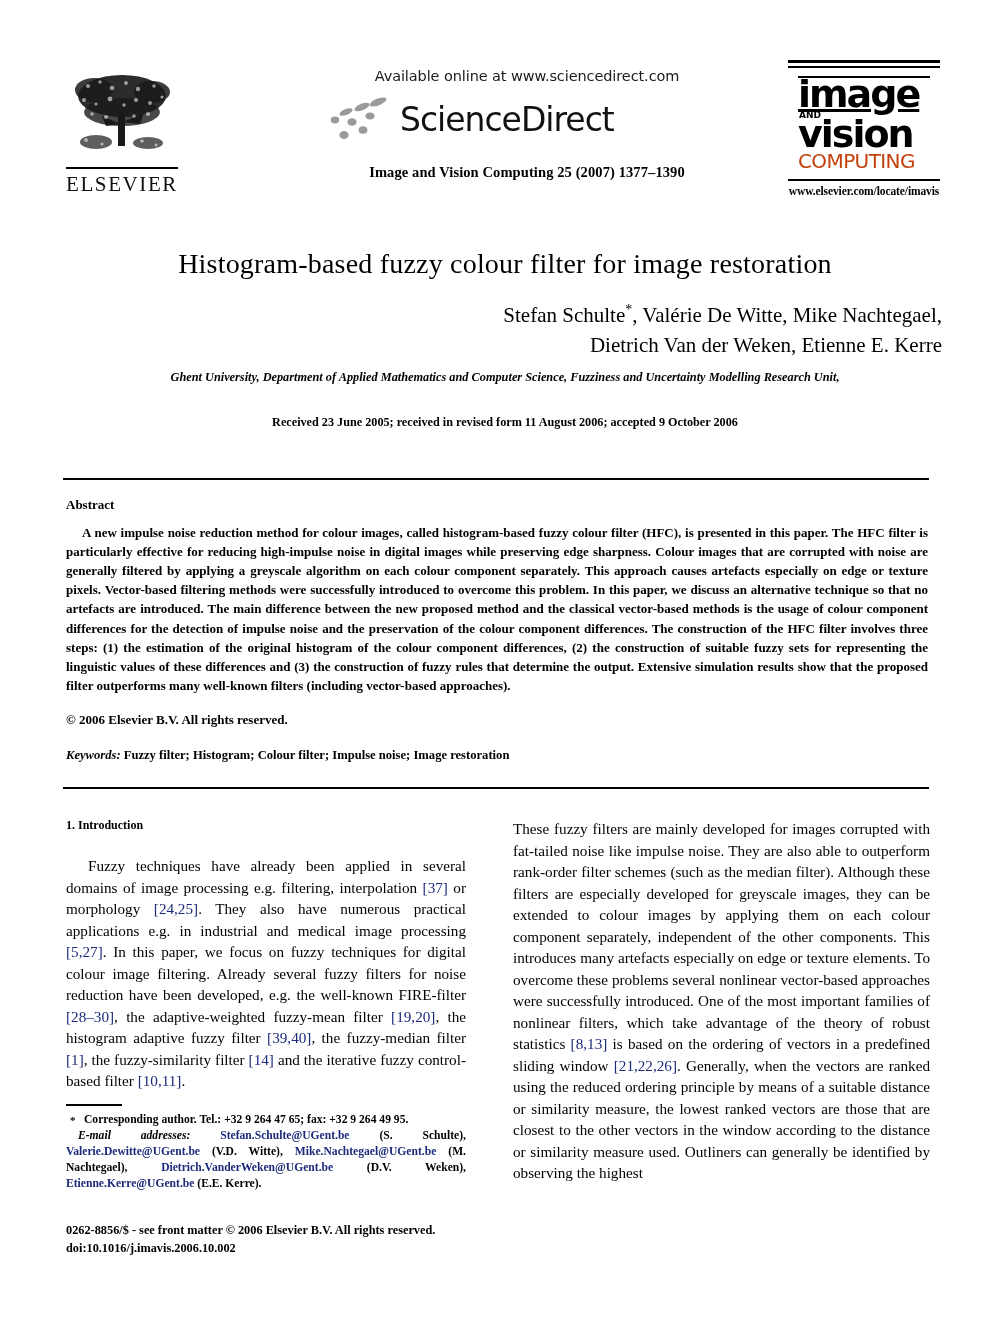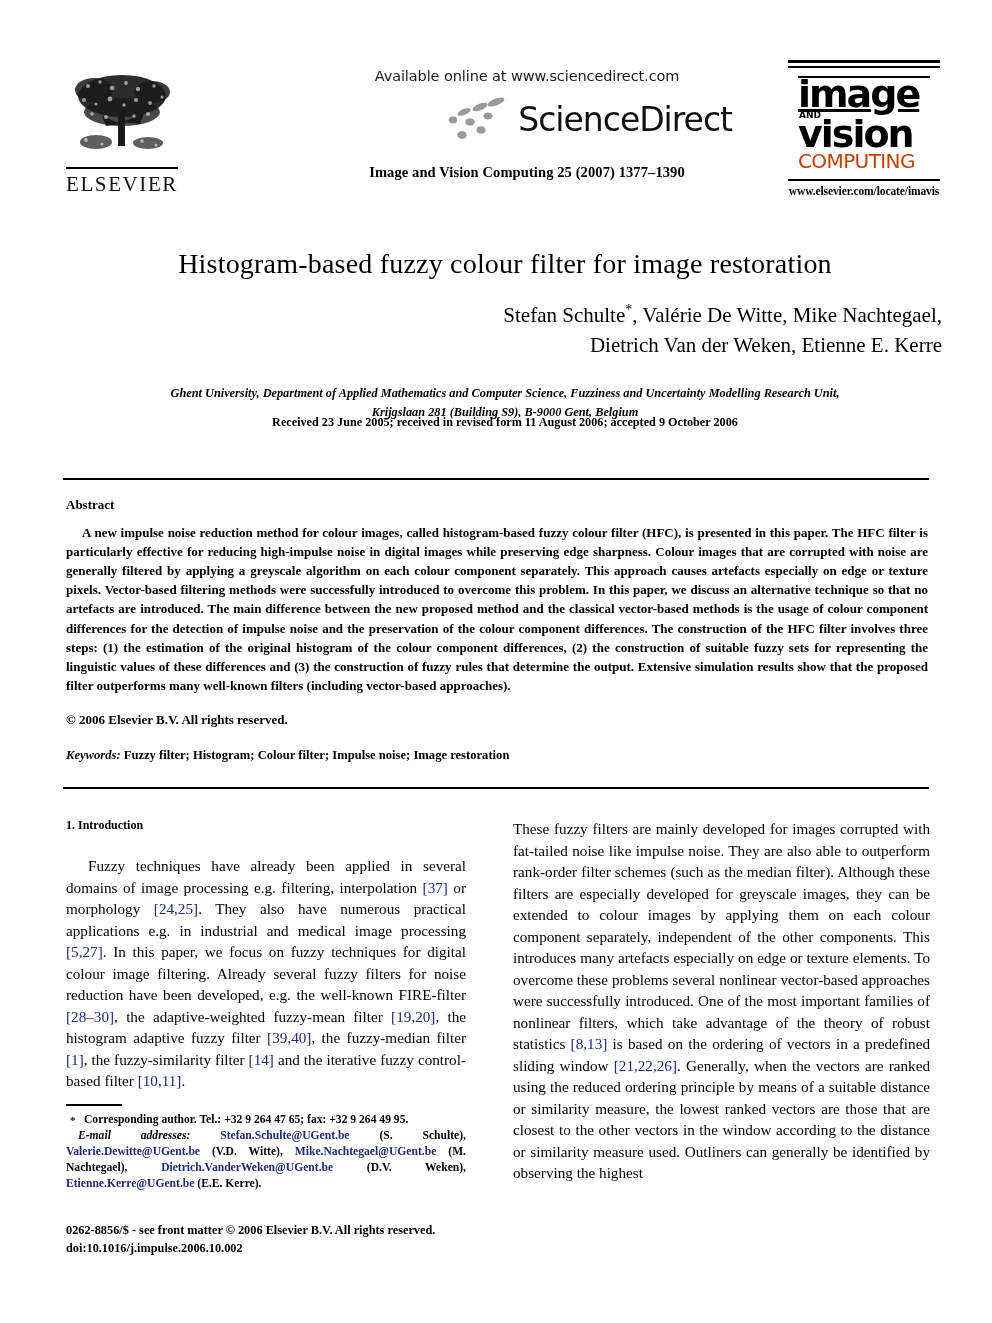--- a/index.html
+++ b/index.html
@@ -69,21 +69,21 @@
   .sd-available {
     font-family: "DejaVu Sans", sans-serif;
     font-size: 14.5px;
     color: #1a1a1a;
     letter-spacing: -0.1px;
   }
   .sd-logo-row {
     margin-top: 12px;
     display: flex;
     align-items: center;
-    justify-content: flex-end;
+    justify-content: flex-start;
     gap: 6px;
   }
   .sd-swoosh { width: 72px; height: 46px; display:block; }
   .sd-wordmark {
     font-family: "DejaVu Sans", sans-serif;
     font-size: 33px;
     letter-spacing: -1px;
     color: #111;
     line-height: 1;
   }
@@ -180,21 +180,20 @@
     position: absolute;
     left: 105px;
     top: 368px;
     width: 800px;
     text-align: center;
     font-size: 12.3px;
     font-style: italic;
     font-weight: bold;
     line-height: 1.55;
     font-family: "Liberation Serif", serif;
-    margin-top: 16px;
   }
   .received {
     position: absolute;
     left: 60px;
     top: 415px;
     width: 890px;
     text-align: center;
     font-size: 12.2px;
     font-weight: bold;
     font-family: "Liberation Serif", serif;
@@ -421,21 +420,20 @@
 
   <div class="authors">
     <div>
       <span>Stefan Schulte</span><span class="sup-star">*</span><span>, Valérie De Witte, Mike Nachtegael,</span>
     </div>
     <div>Dietrich Van der Weken, Etienne E. Kerre</div>
   </div>
 
   <div class="affiliation">
     <div>Ghent University, Department of Applied Mathematics and Computer Science, Fuzziness and Uncertainty Modelling Research Unit,</div>
-    <div>Krijgslaan 281 (Building S9), B-9000 Gent, Belgium</div>
   </div>
 
   <div class="received">Received 23 June 2005; received in revised form 11 August 2006; accepted 9 October 2006</div>
 
   <div class="rule-top"></div>
   <div class="rule-bottom"></div>
 
   <div class="abstract-heading">Abstract</div>
   <div class="abstract-body">A new impulse noise reduction method for colour images, called histogram-based fuzzy colour filter (HFC), is presented in this paper. The HFC filter is particularly effective for reducing high-impulse noise in digital images while preserving edge sharpness. Colour images that are corrupted with noise are generally filtered by applying a greyscale algorithm on each colour component separately. This approach causes artefacts especially on edge or texture pixels. Vector-based filtering methods were successfully introduced to overcome this problem. In this paper, we discuss an alternative technique so that no artefacts are introduced. The main difference between the new proposed method and the classical vector-based methods is the usage of colour component differences for the detection of impulse noise and the preservation of the colour component differences. The construction of the HFC filter involves three steps: (1) the estimation of the original histogram of the colour component differences, (2) the construction of suitable fuzzy sets for representing the linguistic values of these differences and (3) the construction of fuzzy rules that determine the output. Extensive simulation results show that the proposed filter outperforms many well-known filters (including vector-based approaches).</div>
   <div class="abstract-copy">© 2006 Elsevier B.V. All rights reserved.</div>
@@ -455,16 +453,16 @@
 
   <div class="footnote-rule"></div>
   <div class="footnote">
     <span class="fn-star">*</span>
     <div class="fn-line1">Corresponding author. Tel.: +32 9 264 47 65; fax: +32 9 264 49 95.</div>
     <div class="fn-line2" id="email-block"><span class="em-label">E-mail addresses: </span><span class="mail">Stefan.Schulte@UGent.be</span><span> (S. Schulte), </span><span class="mail">Valerie.Dewitte@UGent.be</span><span> (V.D. Witte), </span><span class="mail">Mike.Nachtegael@UGent.be</span><span> (M. Nachtegael), </span><span class="mail">Dietrich.VanderWeken@UGent.be</span><span> (D.V. Weken), </span><span class="mail">Etienne.Kerre@UGent.be</span><span> (E.E. Kerre).</span></div>
   </div>
 
   <div class="imprint">
     <div>0262-8856/$ - see front matter © 2006 Elsevier B.V. All rights reserved.</div>
-    <div>doi:10.1016/j.impulse.2006.10.002</div>
+    <div>doi:10.1016/j.imavis.2006.10.002</div>
   </div>
 
 </div>
 
 </body></html>

